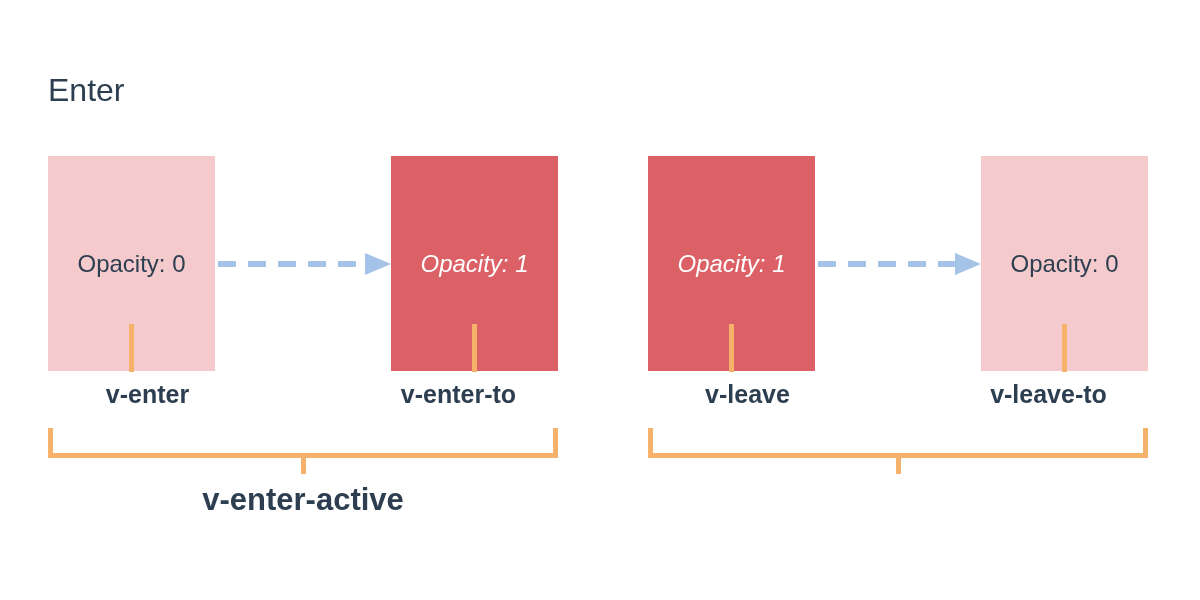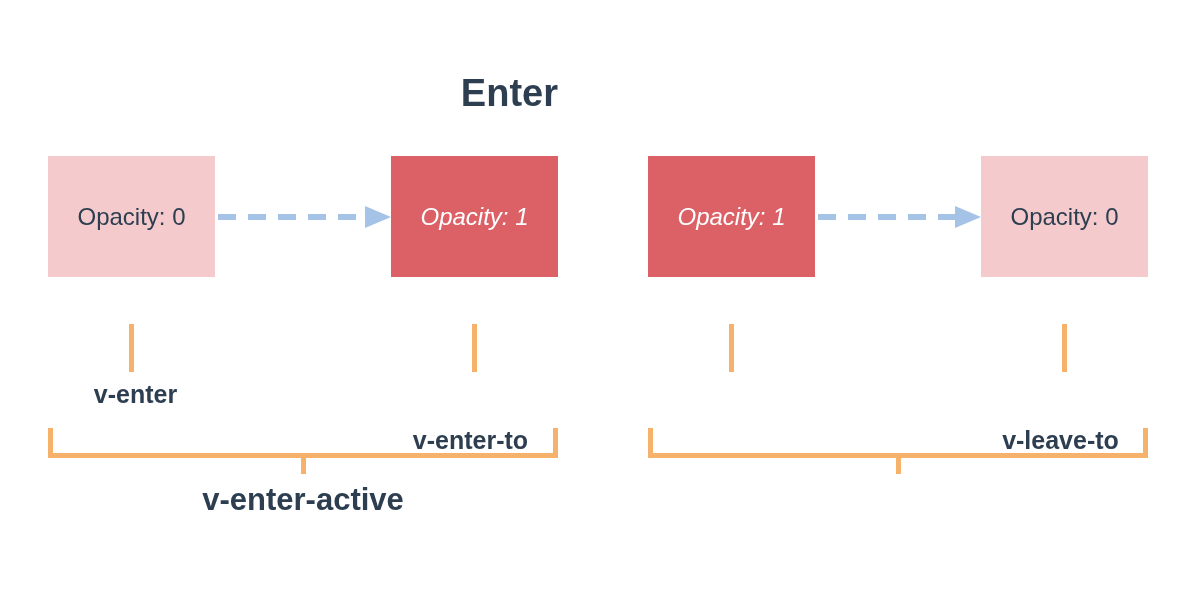--- a/index.html
+++ b/index.html
@@ -20,37 +20,37 @@
     height: 600px;
   }
   .section.enter { left: 48px;  width: 510px; }
   .section.leave { left: 648px; width: 500px; }
 
   .section-title {
     position: absolute;
     top: 72px;
     left: 0; right: 0;
     margin: 0;
-    text-align: right;
-    font-size: 38px;
-    font-weight: bold;
+    text-align: left;
+    font-size: 32px;
+    font-weight: normal;
     color: var(--text-dark, #2c3e50);
   }
 
   .boxes-row {
     position: absolute;
     top: 156px;
     left: 0; right: 0;
     display: flex;
     justify-content: space-between;
     align-items: center;
   }
   .state-box {
     width: 167px;
-    height: 121px;
+    height: 215px;
     display: flex;
     align-items: center;
     justify-content: center;
     font-size: 24px;
     flex: 0 0 auto;
   }
   .state-box.faded {
     background: var(--box-pink, #f5cacc);
     color: var(--text-dark, #2c3e50);
   }
@@ -96,22 +96,22 @@
   .class-label {
     position: absolute;
     top: 380px;
     width: 167px;
     text-align: center;
     font-size: 25px;
     font-weight: bold;
     color: var(--text-dark, #2c3e50);
     white-space: nowrap;
   }
-  .label-from { left: 4px; }
-  .label-to   { right: 4px; margin-top: 46px; }
+  .label-from { left: 16px; }
+  .label-to   { right: 16px; }
 
   .bracket {
     position: absolute;
     top: 428px;
     left: 0; right: 0;
     height: 25px;
     border: 5px solid var(--bracket-orange, #f6b26b);
     border-top: none;
     box-sizing: content-box;
   }
@@ -175,17 +175,18 @@
       <div class="arrow-head"></div>
     </div>
     <div class="state-box faded">
       <span>Opacity: 0</span>
     </div>
   </div>
 
   <div class="stem stem-from"></div>
   <div class="stem stem-to"></div>
 
+  <div class="class-label label-from">v-leave</div>
   <div class="class-label label-to">v-leave-to</div>
 
   <div class="bracket"></div>
   <div class="bracket-stem"></div>
 </section>
 
 </body></html>

